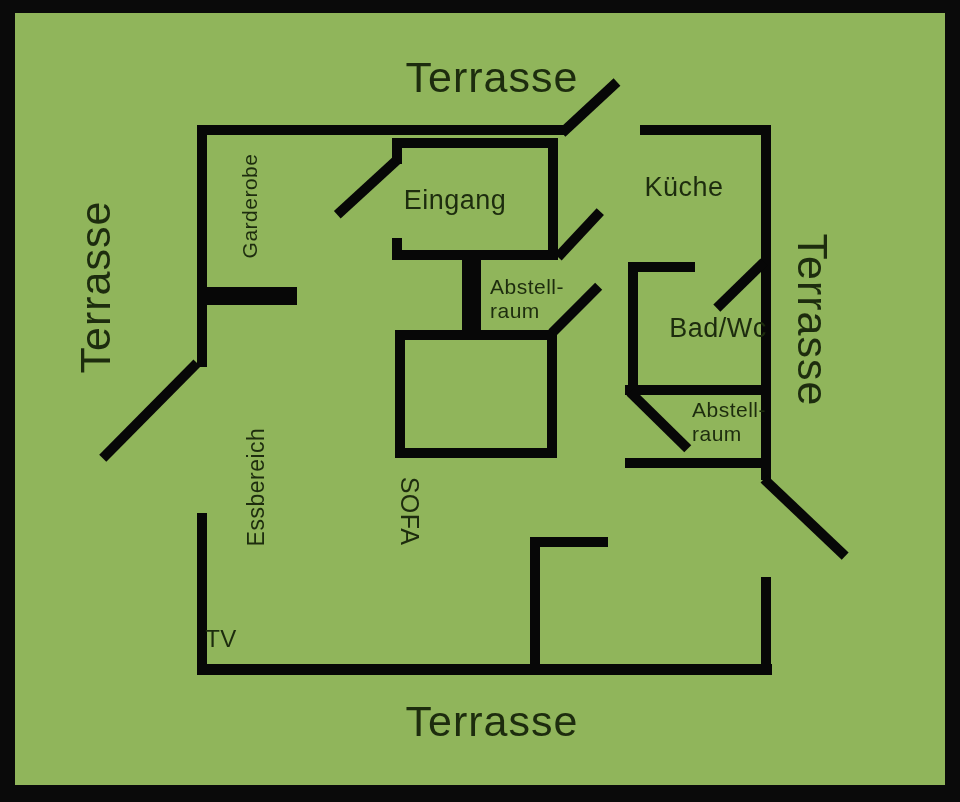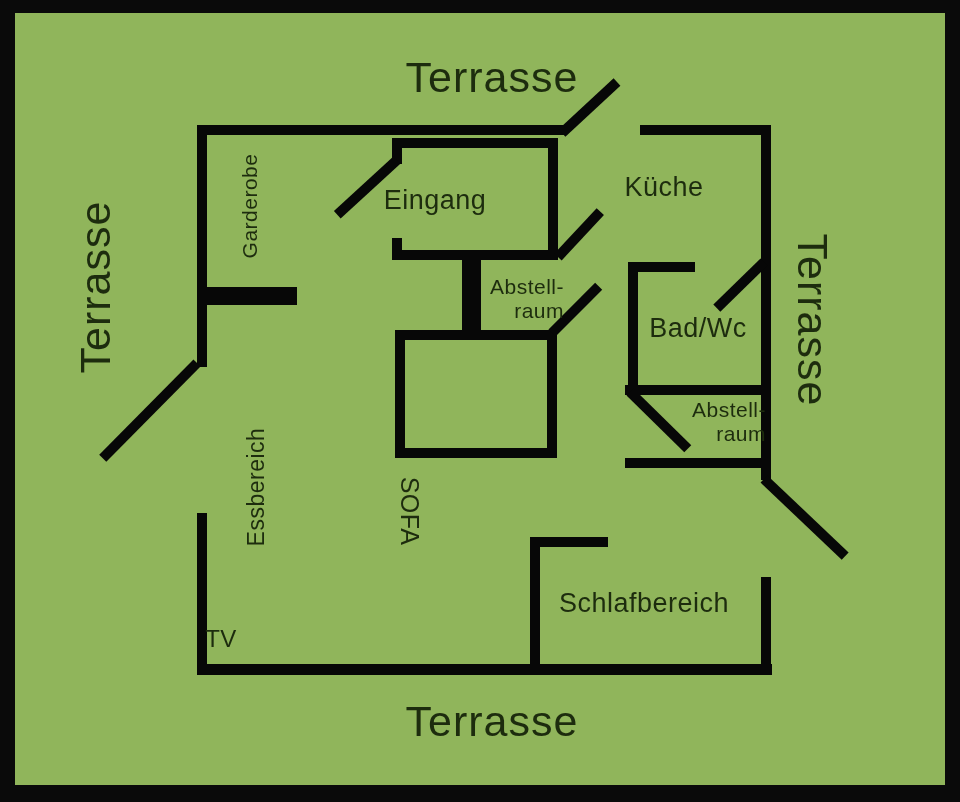--- a/index.html
+++ b/index.html
@@ -13,22 +13,22 @@
   }
   #walls-layer{position:absolute;left:0;top:0;width:960px;height:802px;}
   .wall{position:absolute;background:#070707;}
   .lbl{
     position:absolute;color:#1d2c0e;white-space:nowrap;
     transform:translate(-50%,-50%);letter-spacing:0.5px;line-height:1.05;
   }
   .rot-ccw{transform:translate(-50%,-50%) rotate(-90deg);}
   .rot-cw{transform:translate(-50%,-50%) rotate(90deg);}
   .big{font-size:43px;letter-spacing:1px;}
-  .room{font-size:27px;}
-  .small{font-size:21px;text-align:right;}
+  .room{font-size:27px;margin-left:20px;}
+  .small{font-size:21px;}
   #lbl-terrasse-top{left:492px;top:78px;}
   #lbl-terrasse-bottom{left:492px;top:722px;}
   #lbl-terrasse-left{left:96px;top:287px;}
   #lbl-terrasse-right{left:812px;top:320px;}
   #lbl-garderobe{left:250px;top:206px;font-size:21px;}
   #lbl-essbereich{left:256px;top:487px;font-size:23px;}
   #lbl-sofa{left:410px;top:511px;font-size:25px;}
   #lbl-eingang{left:435px;top:200px;}
   #lbl-kueche{left:664px;top:187px;}
   #lbl-badwc{left:698px;top:328px;}
@@ -93,15 +93,14 @@
     <div>raum</div>
   </div>
 
   <div class="lbl small two-line" id="lbl-abstell-right">
     <div>Abstell-</div>
     <div>raum</div>
   </div>
 
   <div class="lbl rot-ccw" id="lbl-essbereich">Essbereich</div>
   <div class="lbl rot-cw" id="lbl-sofa">SOFA</div>
-  <div class="lbl room" id="lbl-schlafbereich">Schlafbereich</div>
   <div class="lbl" id="lbl-tv">TV</div>
 </div>
 
 </body></html>

